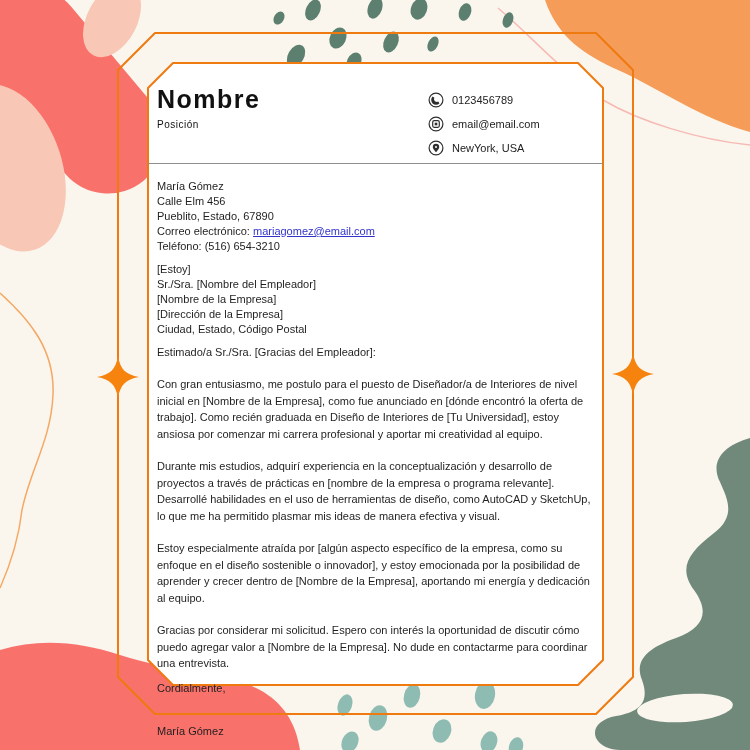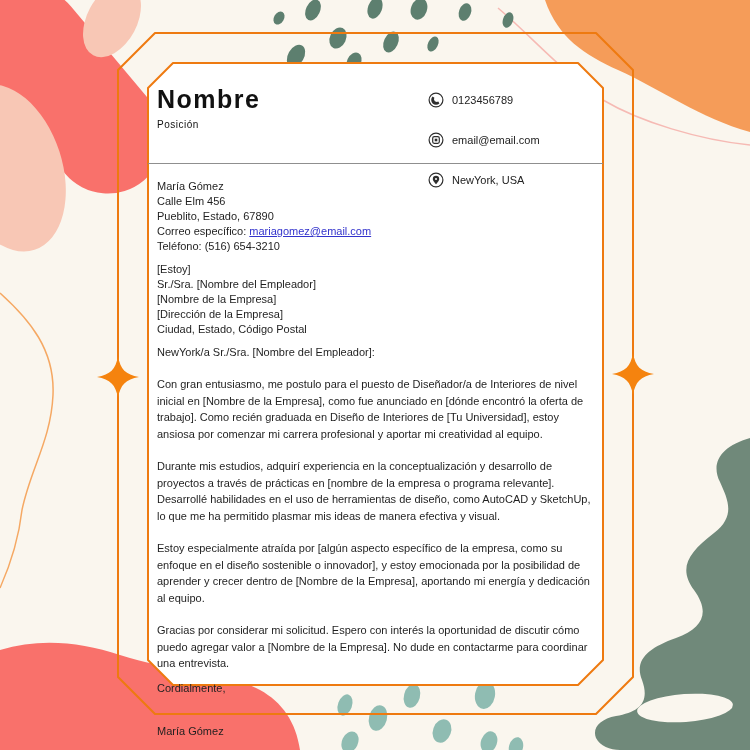--- a/index.html
+++ b/index.html
@@ -18,21 +18,21 @@
   .name{
     position:absolute;left:9px;top:22px;
     font-size:25px;font-weight:bold;letter-spacing:1.5px;color:#111;
   }
   .position{
     position:absolute;left:9px;top:56px;
     font-size:10px;font-weight:normal;letter-spacing:.5px;color:#111;
   }
   .contact{
     position:absolute;left:280px;top:29px;
-    display:flex;flex-direction:column;gap:24px;
+    display:flex;flex-direction:column;gap:8px;
   }
   .contact-row{display:flex;align-items:center;gap:8px;font-size:11px;color:#222;}
   .contact-row svg{flex:0 0 auto;display:block;}
   .divider{
     position:absolute;left:0;right:0;top:100px;height:0;
     border-top:1px solid #8f8f8f;
   }
   .letter-body{
     position:absolute;left:9px;top:116px;width:437px;
     font-size:11px;color:#1f1f1f;
@@ -136,33 +136,33 @@
     </div>
 
     <div class="divider"></div>
 
     <div class="letter-body">
 
       <div class="block">
         <div>María Gómez</div>
         <div>Calle Elm 456</div>
         <div>Pueblito, Estado, 67890</div>
-        <div><span>Correo específico: </span><a class="email-link">mariagomez@email.com</a></div>
+        <div><span>Correo electrónico: </span><a class="email-link">mariagomez@email.com</a></div>
         <div>Teléfono: (516) 654-3210</div>
       </div>
 
       <div class="block">
         <div>[Estoy]</div>
         <div>Sr./Sra. [Nombre del Empleador]</div>
         <div>[Nombre de la Empresa]</div>
         <div>[Dirección de la Empresa]</div>
         <div>Ciudad, Estado, Código Postal</div>
       </div>
 
-      <p class="block">NewYork/a Sr./Sra. [Nombre del Empleador]:</p>
+      <p class="block">Estimado/a Sr./Sra. [Gracias del Empleador]:</p>
 
       <p class="para">Con gran entusiasmo, me postulo para el puesto de Diseñador/a de Interiores de nivel inicial en [Nombre de la Empresa], como fue anunciado en [dónde encontró la oferta de trabajo]. Como recién graduada en Diseño de Interiores de [Tu Universidad], estoy ansiosa por comenzar mi carrera profesional y aportar mi creatividad al equipo.</p>
       <p class="para">Durante mis estudios, adquirí experiencia en la conceptualización y desarrollo de proyectos a través de prácticas en [nombre de la empresa o programa relevante]. Desarrollé habilidades en el uso de herramientas de diseño, como AutoCAD y SketchUp, lo que me ha permitido plasmar mis ideas de manera efectiva y visual.</p>
       <p class="para">Estoy especialmente atraída por [algún aspecto específico de la empresa, como su enfoque en el diseño sostenible o innovador], y estoy emocionada por la posibilidad de aprender y crecer dentro de [Nombre de la Empresa], aportando mi energía y dedicación al equipo.</p>
       <p class="para">Gracias por considerar mi solicitud. Espero con interés la oportunidad de discutir cómo puedo agregar valor a [Nombre de la Empresa]. No dude en contactarme para coordinar una entrevista.</p>
 
       <p class="closing">Cordialmente,</p>
       <p class="signature">María Gómez</p>
     </div>
   </div>

